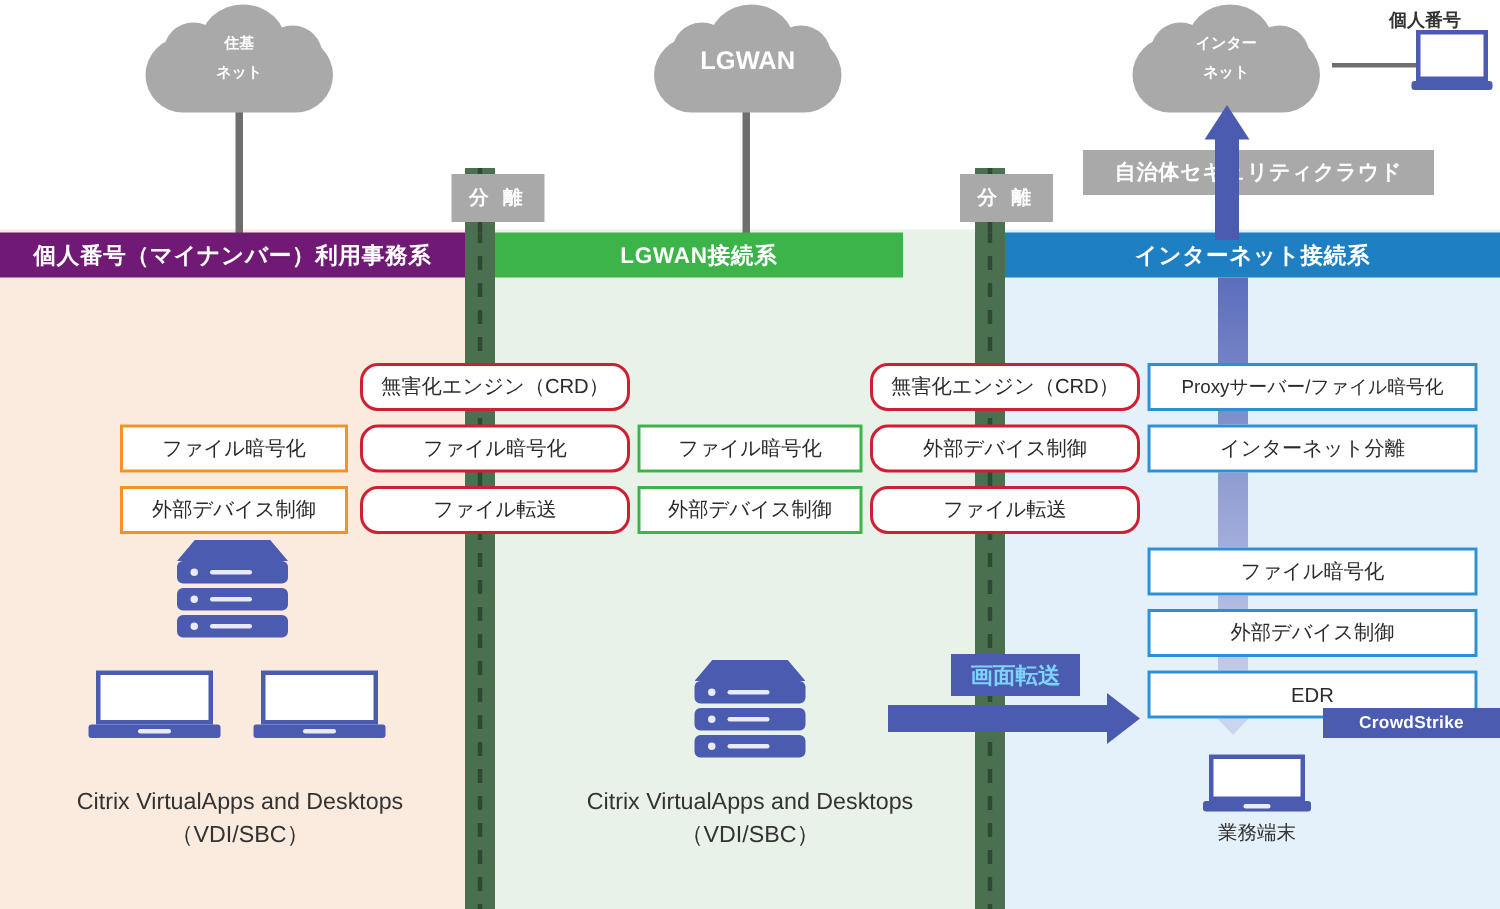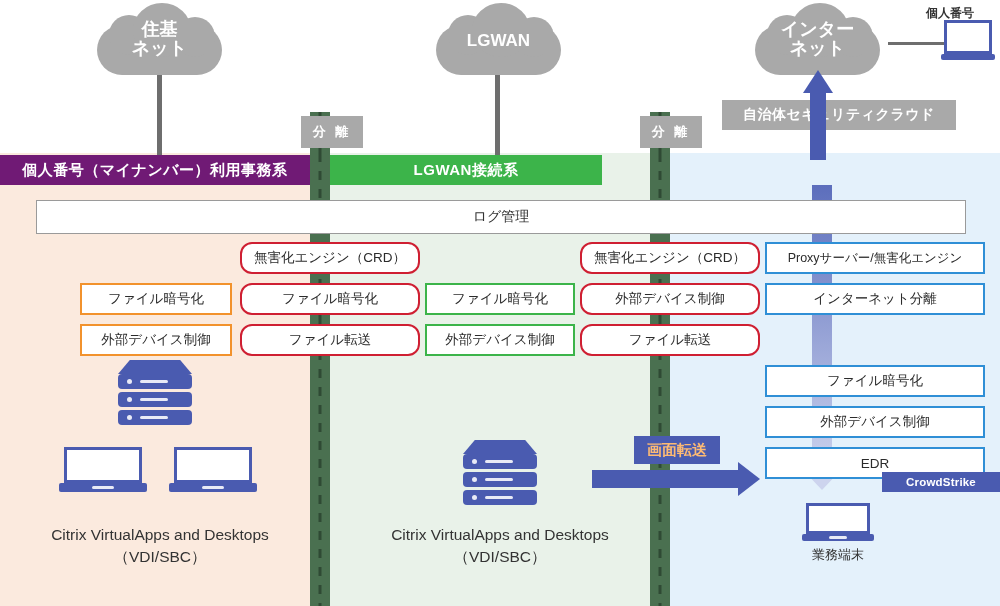--- a/index.html
+++ b/index.html
@@ -44,21 +44,21 @@
   }
   .hdr-mynum{left:0;width:310px;background:#701a75;}
   .hdr-lgwan{left:330px;width:272px;background:#3cb44a;}
   .hdr-internet{left:670px;width:330px;background:#1e7fc2;}
 
   
   .cloud{position:absolute;}
   .cloud .body{position:absolute;background:#a9a9a9;}
   .cloud .lbl{
     position:absolute;left:0;right:0;text-align:center;
-    color:#fff;font-size:18px;font-weight:bold;line-height:19px;
+    color:#fff;font-size:10px;font-weight:bold;line-height:19px;
     z-index:3;white-space:pre-line;
   }
 
   
   .cl-base{border-radius:34px;}
   .cl-b1,.cl-b2,.cl-b3{border-radius:50%;}
 
   
   .stem{position:absolute;width:5px;background:#6e6e6e;}
 
@@ -164,21 +164,21 @@
 
   
   .xfer{position:absolute;z-index:4;}
   .xfer .bar{position:absolute;left:0;top:0;height:18px;background:#4a5bb0;}
   .xfer .tip{
     position:absolute;top:-8px;width:0;height:0;
     border-top:17px solid transparent;border-bottom:17px solid transparent;
     border-left:22px solid #4a5bb0;
   }
   .xfer-label{
-    position:absolute;background:#4a5bb0;color:#fdba74;
+    position:absolute;background:#4a5bb0;color:#7dd3fc;
     font-size:15px;font-weight:bold;
     display:flex;align-items:center;justify-content:center;
     z-index:5;white-space:nowrap;
   }
 
   
   .cs-badge{
     position:absolute;background:#4a5bb0;color:#fff;
     font-size:11.5px;font-weight:bold;
     display:flex;align-items:center;justify-content:center;
@@ -259,27 +259,27 @@
   <div class="uparrow" style="left:803px;top:70px;width:30px;height:90px;">
     <div class="head"></div>
       <div class="shaft"></div>
   </div>
 
   <div class="sep" style="left:301px;top:116px;width:62px;">分 離</div>
   <div class="sep" style="left:640px;top:116px;width:62px;">分 離</div>
 
   <div class="hdr hdr-mynum">個人番号（マイナンバー）利用事務系</div>
   <div class="hdr hdr-lgwan">LGWAN接続系</div>
+  <div class="hdr hdr-internet">インターネット接続系</div>
 
   <div class="dnarrow" style="left:805px;top:185px;width:34px;height:305px;">
     <div class="shaft"></div>
       <div class="head"></div>
   </div>
 
-  <div class="logbar">ログ管理</div>
 
   <div class="fbox orange" style="left:80px;top:283px;width:152px;">ファイル暗号化</div>
   <div class="fbox orange" style="left:80px;top:324px;width:152px;">外部デバイス制御</div>
 
   <div class="server" style="left:118px;top:360px;width:74px;height:62px;">
     <div class="top" style="height:14px;"></div>
     <div class="tier" style="top:14px;height:15px;"></div>
     <div class="dot" style="left:9px;top:19px;"></div>
     <div class="line" style="left:22px;top:20px;width:28px;"></div>
     <div class="tier" style="top:32px;height:15px;"></div>
@@ -330,21 +330,21 @@
   <div class="fbox red" style="left:580px;top:242px;width:180px;">無害化エンジン（CRD）</div>
   <div class="fbox red" style="left:580px;top:283px;width:180px;">外部デバイス制御</div>
   <div class="fbox red" style="left:580px;top:324px;width:180px;">ファイル転送</div>
 
   <div class="xfer" style="left:592px;top:470px;width:168px;height:18px;">
     <div class="bar" style="width:146px;"></div>
     <div class="tip" style="left:146px;"></div>
   </div>
   <div class="xfer-label" style="left:634px;top:436px;width:86px;height:28px;">画面転送</div>
 
-  <div class="fbox blue small" style="left:765px;top:242px;width:220px;">Proxyサーバー/無害化エンジン</div>
+  <div class="fbox blue small" style="left:765px;top:242px;width:220px;">Proxyサーバー/ファイル暗号化</div>
   <div class="fbox blue" style="left:765px;top:283px;width:220px;">インターネット分離</div>
   <div class="fbox blue" style="left:765px;top:365px;width:220px;">ファイル暗号化</div>
   <div class="fbox blue" style="left:765px;top:406px;width:220px;">外部デバイス制御</div>
   <div class="fbox blue" style="left:765px;top:447px;width:220px;">EDR</div>
 
   <div class="cs-badge" style="left:882px;top:472px;width:118px;height:20px;">CrowdStrike</div>
 
   <div class="laptop" style="left:806px;top:503px;width:64px;height:37px;">
     <div class="screen" style="height:31px;"></div>
     <div class="base" style="top:31px;height:7px;border-radius:2px;"></div>

